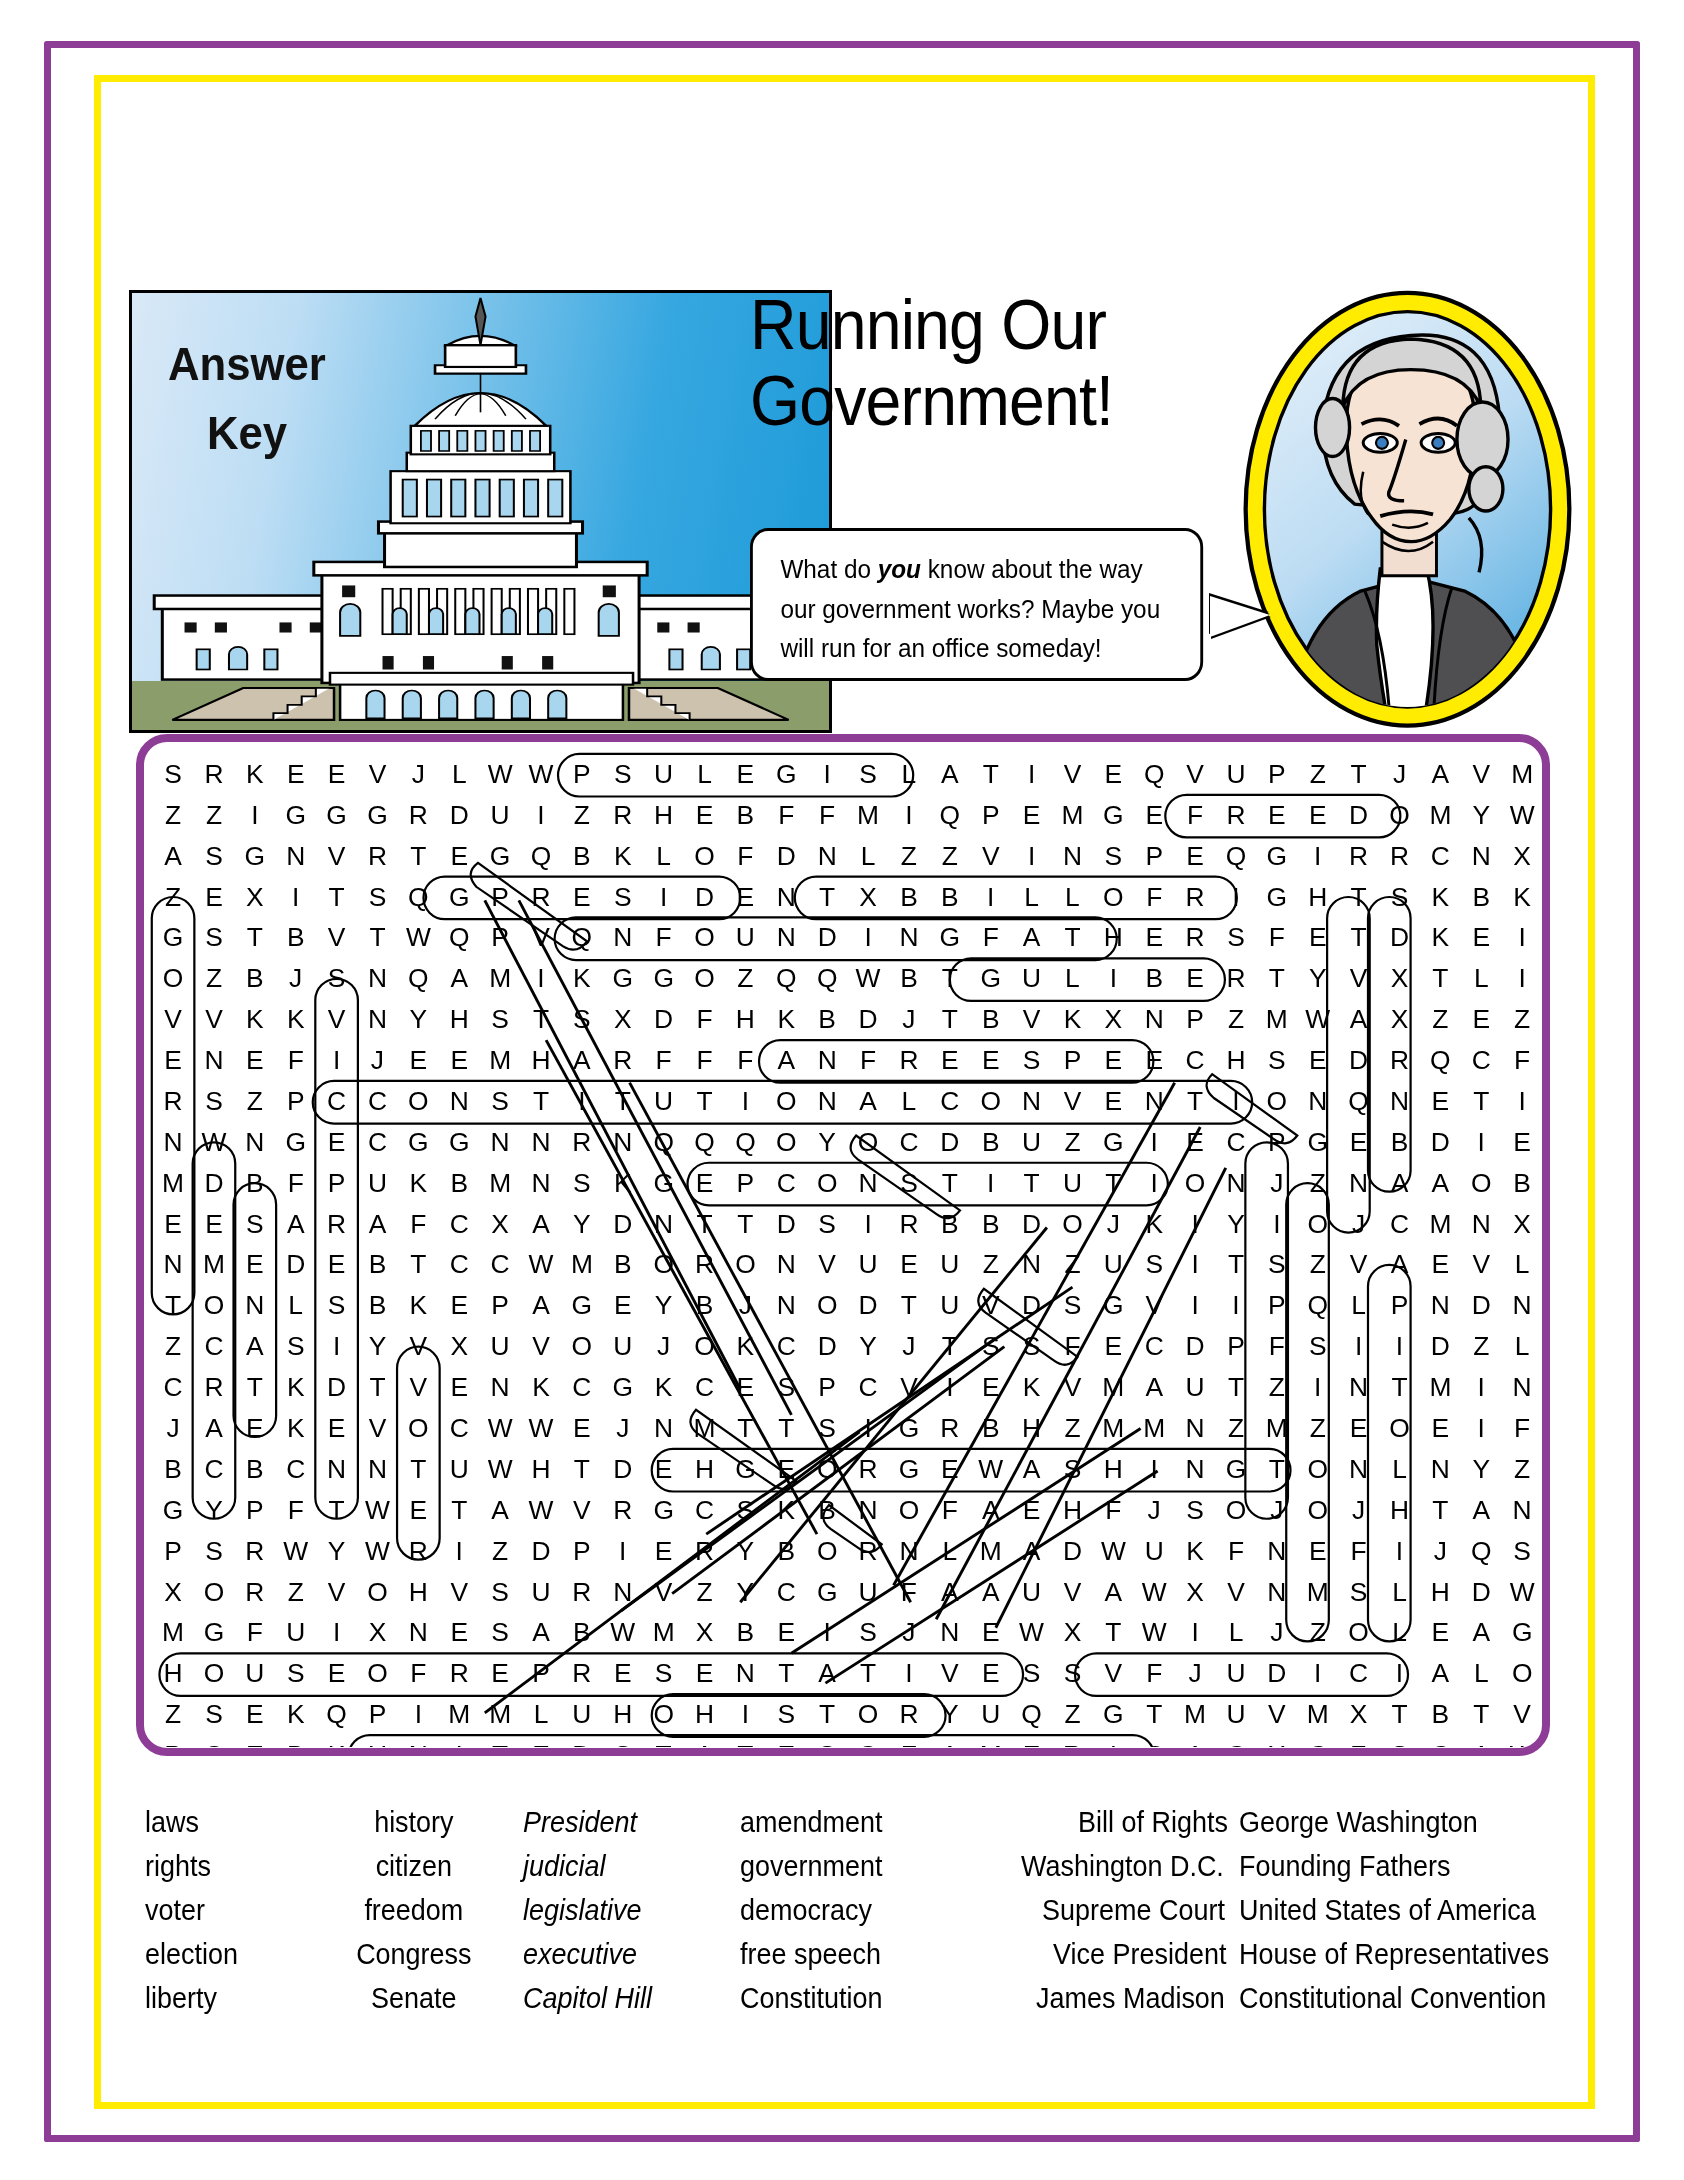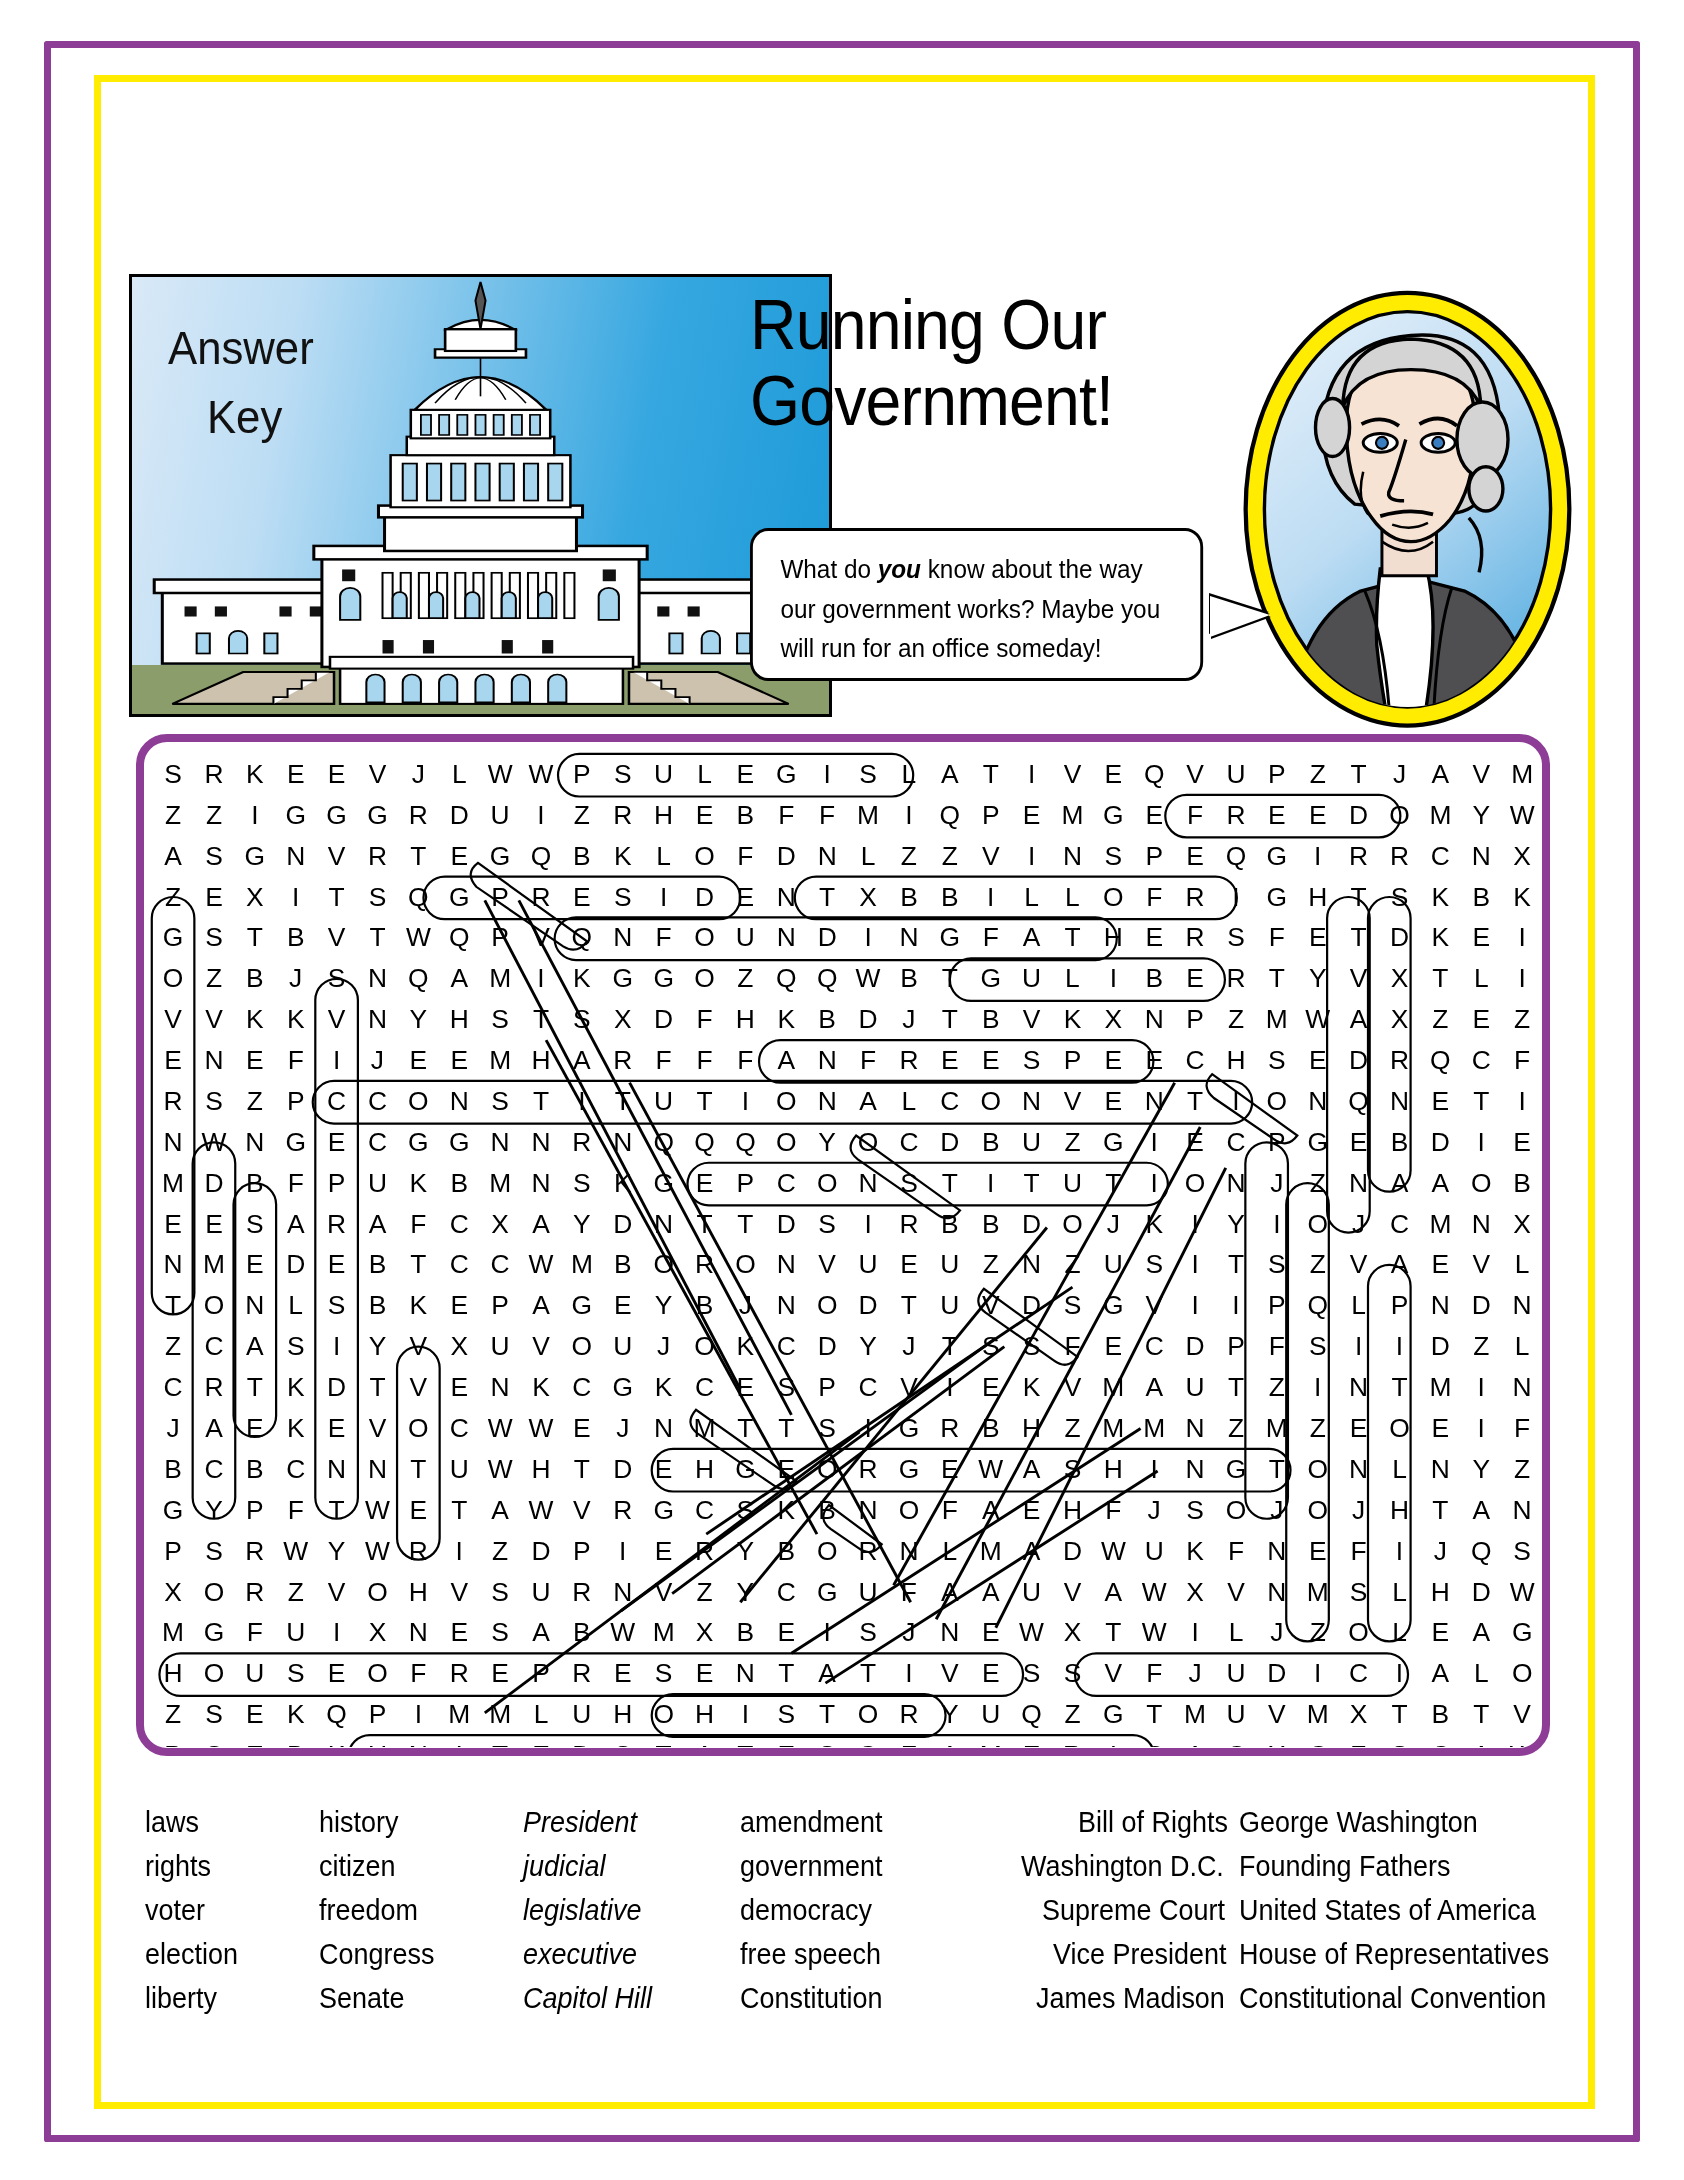--- a/index.html
+++ b/index.html
@@ -71,25 +71,26 @@
     font-size: 24px;
     color: #111;
     letter-spacing: -0.3px;
     transform: scaleX(0.92);
     transform-origin: left top;
   }
 
   
   .capitol-box {
     position: absolute;
-    left: 129px; top: 274px;
+    left: 129px; top: 290px;
     width: 703px; height: 443px;
     border: 3.4px solid #000;
     overflow: hidden;
     background: linear-gradient(100deg, #d9e9f7 0%, #bcddf4 22%, #36a7e0 70%, #1c9ad8 100%);
+    font-weight: bold;
   }
   .capitol-grass {
     position: absolute; left:0; bottom:0; width:100%; height:49px;
     background: #8a9d6b;
   }
   .cap-label {
     position: absolute; left: 36px; top: 37px;
     font-size: 46px; color: #111; line-height: 1.5;
     transform: scaleX(0.95); transform-origin: left top;
   }
@@ -177,21 +178,21 @@
     left: 136px; top: 1806px;
     width: 1448px;
     display: flex;
     gap: 0px;
     font-size: 29px;
     color: #000;
   }
   .wl-col { display: flex; flex-direction: column; gap: 11px; }
   .wl-col div { white-space: nowrap; transform: scaleX(0.93); transform-origin: left center; }
   .c1 { width: 183px; padding-left: 8.5px; }
-  .c2 { width: 204px; }
+  .c2 { width: 204px; text-align: center; }
   .c3 { width: 217px; font-style: italic; }
   .c4 { width: 226px; }
   .c5 { width: 273px; align-items: flex-end; }
   .c6 { width: 324px; }
 </style>
 </head>
 <body>
 
 <div class="page">
 

